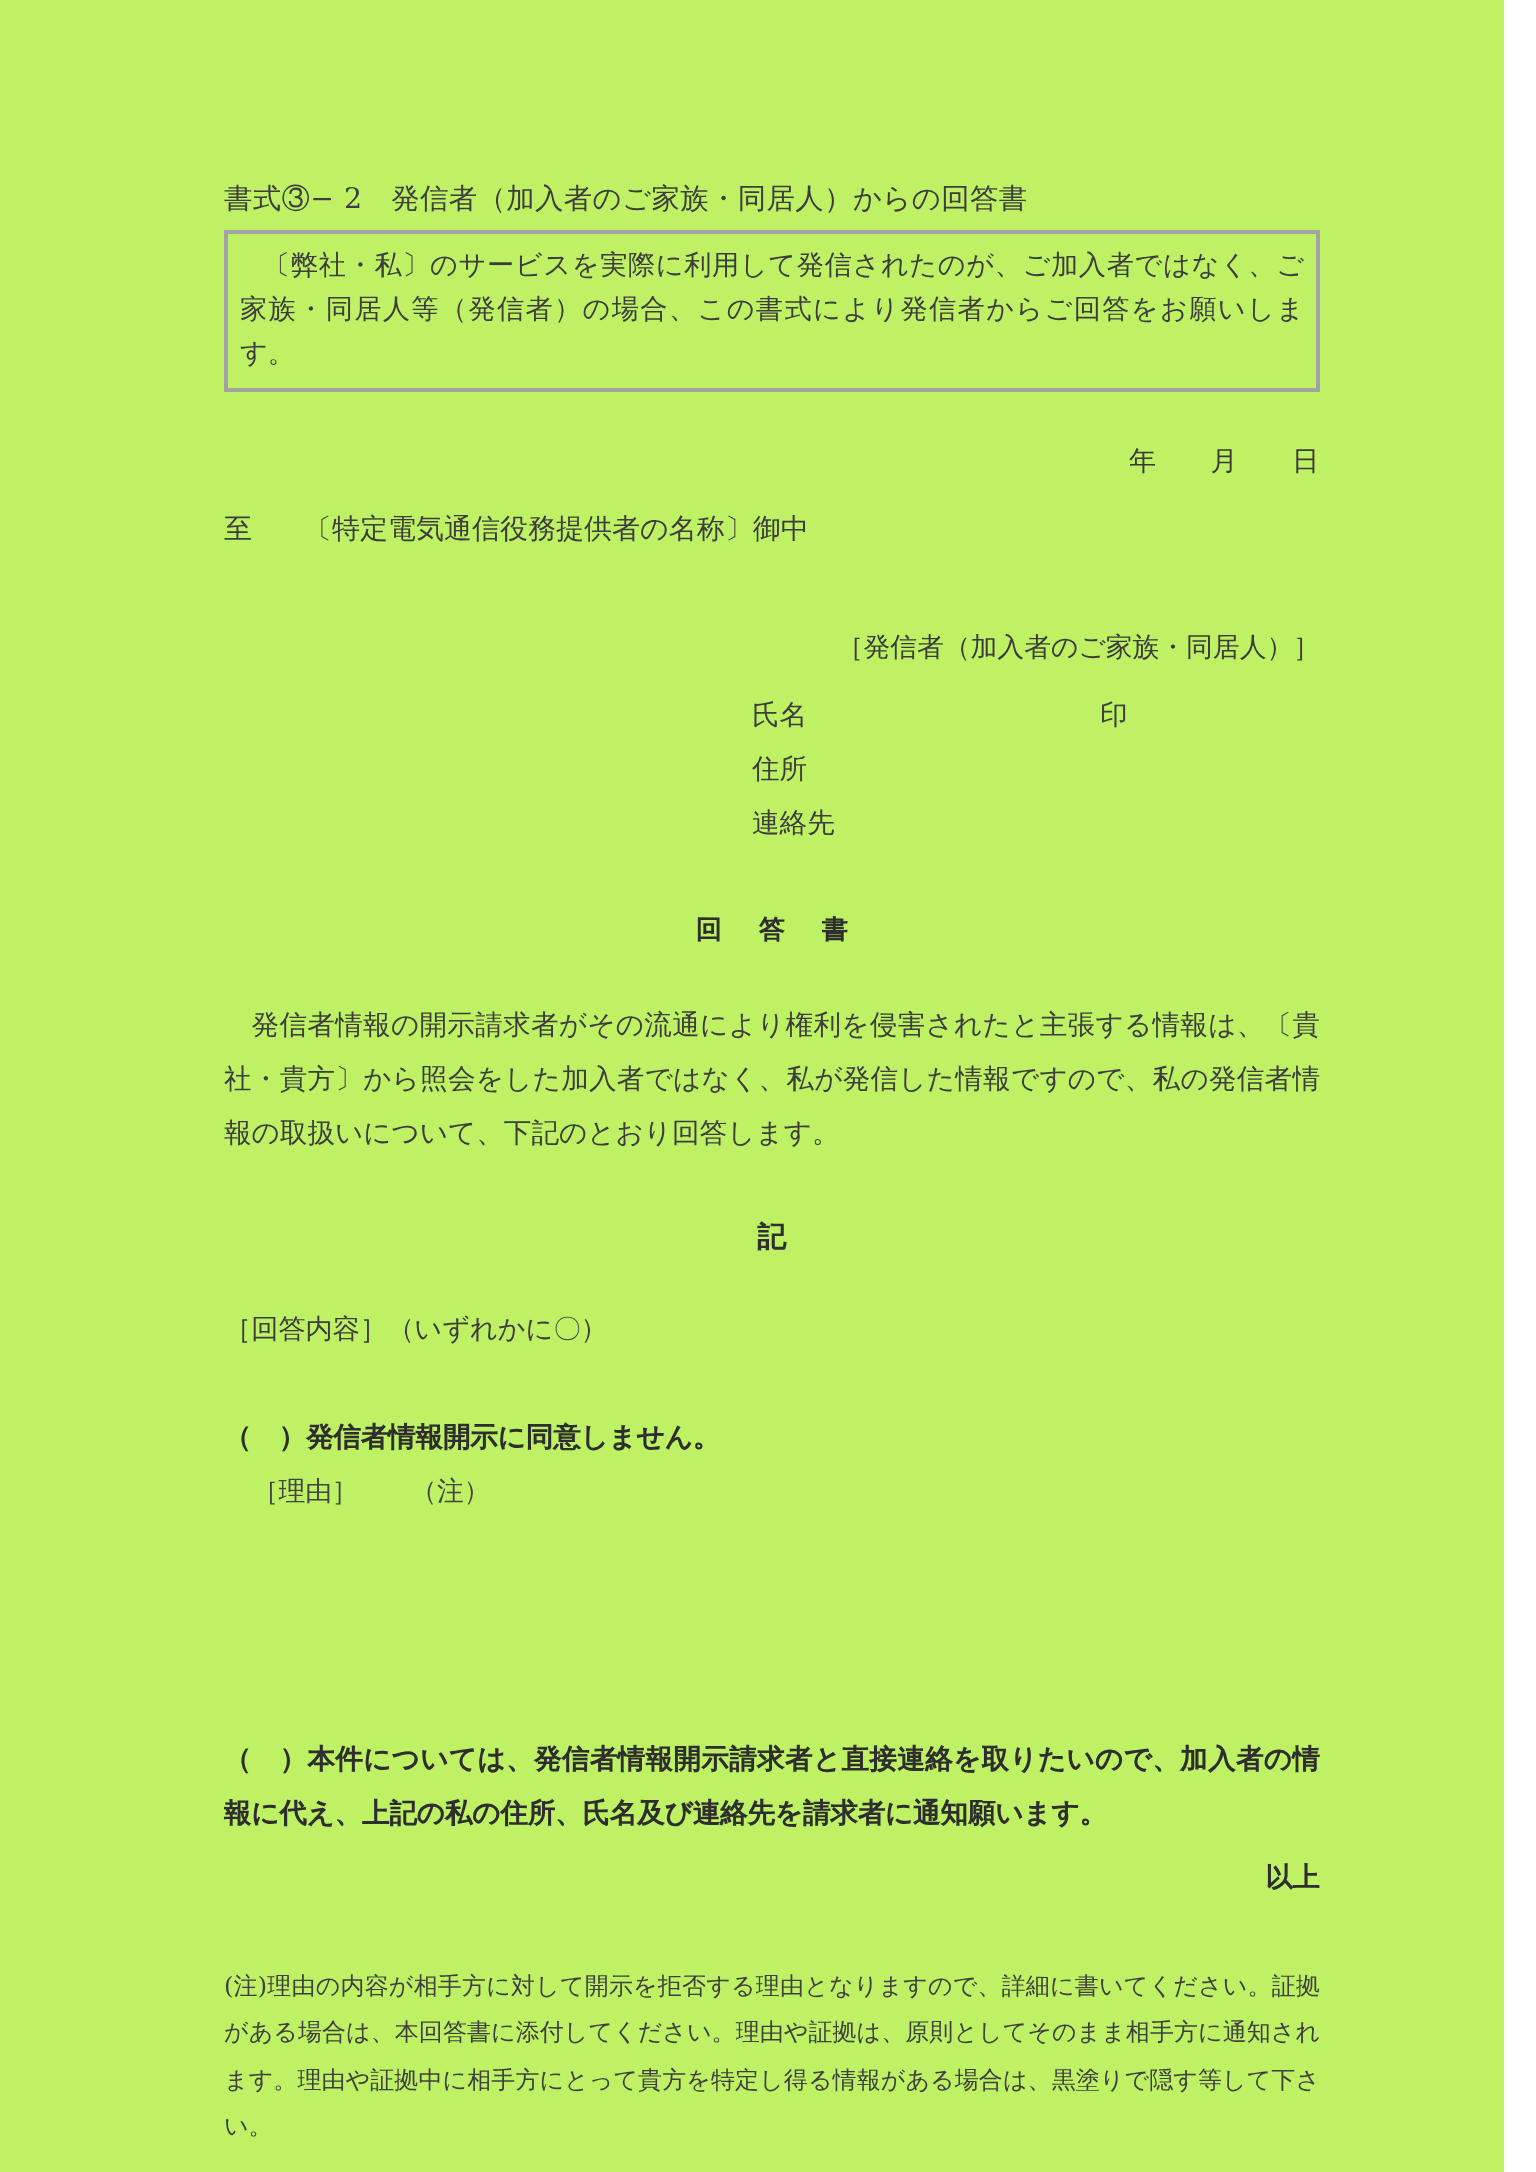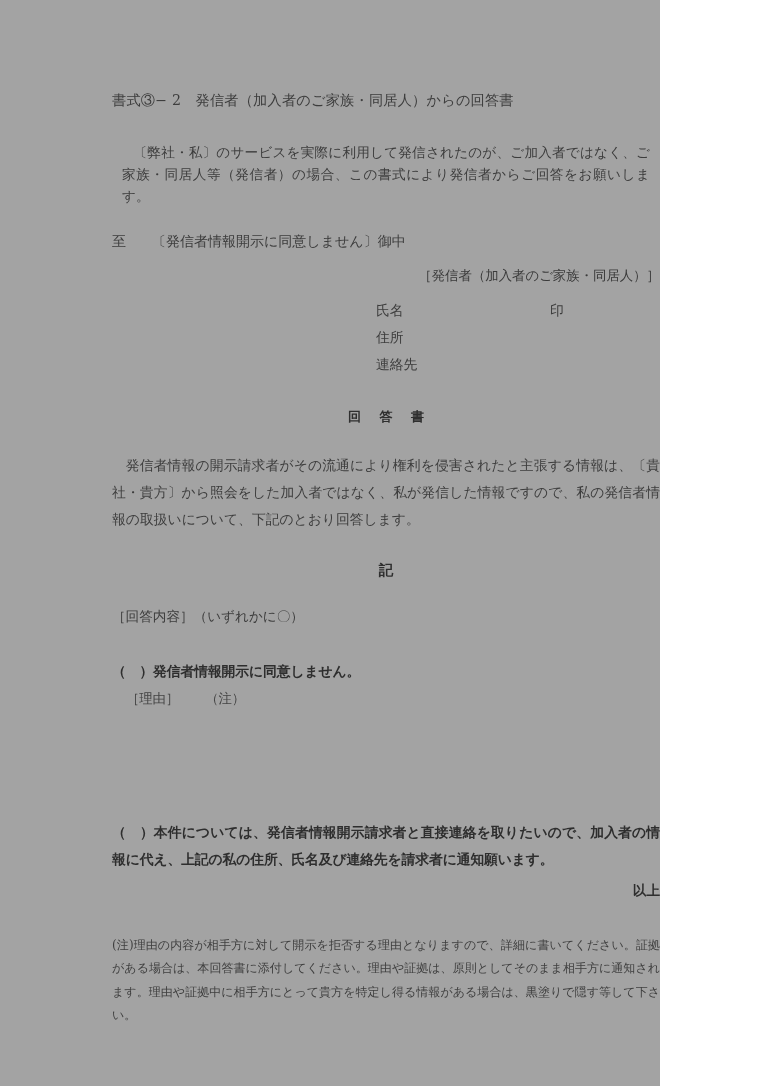--- a/index.html
+++ b/index.html
@@ -8,23 +8,23 @@
     padding: 0;
     background: #ffffff;
   }
   body {
     font-family: "DejaVu Serif", "Liberation Serif", serif;
     color: #3a3a3a;
     -webkit-font-smoothing: antialiased;
   }
   .page {
     position: relative;
-    width: 660px;
+    width: 752px;
     height: 1086px;
-    background: #a3a3a3;
+    background: #bef264;
     overflow: hidden;
     box-sizing: border-box;
   }
   .content {
     position: absolute;
     left: 112px;
     top: 90px;
     width: 548px;
   }
 
@@ -33,23 +33,23 @@
     font-size: 14.2px;
     line-height: 1.5;
     letter-spacing: 0.2px;
     color: #3d3d3d;
     margin: 0 0 4px 0;
     white-space: nowrap;
   }
 
   
   .notice-box {
-    border: 4px solid #a3a3a3;
+    border: 2px solid #a3a3a3;
     box-sizing: border-box;
-    padding: 22px 6px 6px 6px;
+    padding: 5px 6px 6px 6px;
     margin: 0;
   }
   .notice-text {
     font-size: 13.6px;
     line-height: 1.62;
     color: #3d3d3d;
     text-indent: 0.85em;
     margin: 0;
     text-align: justify;
     text-justify: inter-character;
@@ -70,21 +70,21 @@
   .addressee {
     margin-top: 16px;
     font-size: 14px;
     color: #3d3d3d;
     white-space: nowrap;
   }
   .addressee .to-mark { margin-right: 26px; }
 
   
   .sender-block {
-    margin-top: 16px;
+    margin-top: 41px;
   }
   .sender-title {
     text-align: right;
     font-size: 13.4px;
     color: #3a3a3a;
     white-space: nowrap;
   }
   .sender-fields {
     margin-top: 12px;
     padding-left: 264px;
@@ -209,23 +209,28 @@
 <div class="page">
 
   <div class="content">
 
     <div class="form-no">書式③− 2　発信者（加入者のご家族・同居人）からの回答書</div>
 
     <div class="notice-box">
       <p class="notice-text">〔弊社・私〕のサービスを実際に利用して発信されたのが、ご加入者ではなく、ご家族・同居人等（発信者）の場合、この書式により発信者からご回答をお願いします。</p>
     </div>
 
+    <div class="date-line">
+      <span class="seg">年</span>
+      <span class="seg">月</span>
+      <span class="seg">日</span>
+    </div>
 
     <div class="addressee">
-      <span class="to-mark">至</span><span>〔発信者情報開示に同意しません〕御中</span>
+      <span class="to-mark">至</span><span>〔特定電気通信役務提供者の名称〕御中</span>
     </div>
 
     <div class="sender-block">
       <div class="sender-title">［発信者（加入者のご家族・同居人）］</div>
       <div class="sender-fields">
         <div class="sender-row">
           <span>氏名</span>
           <span class="seal">印</span>
         </div>
         <div class="sender-row">

